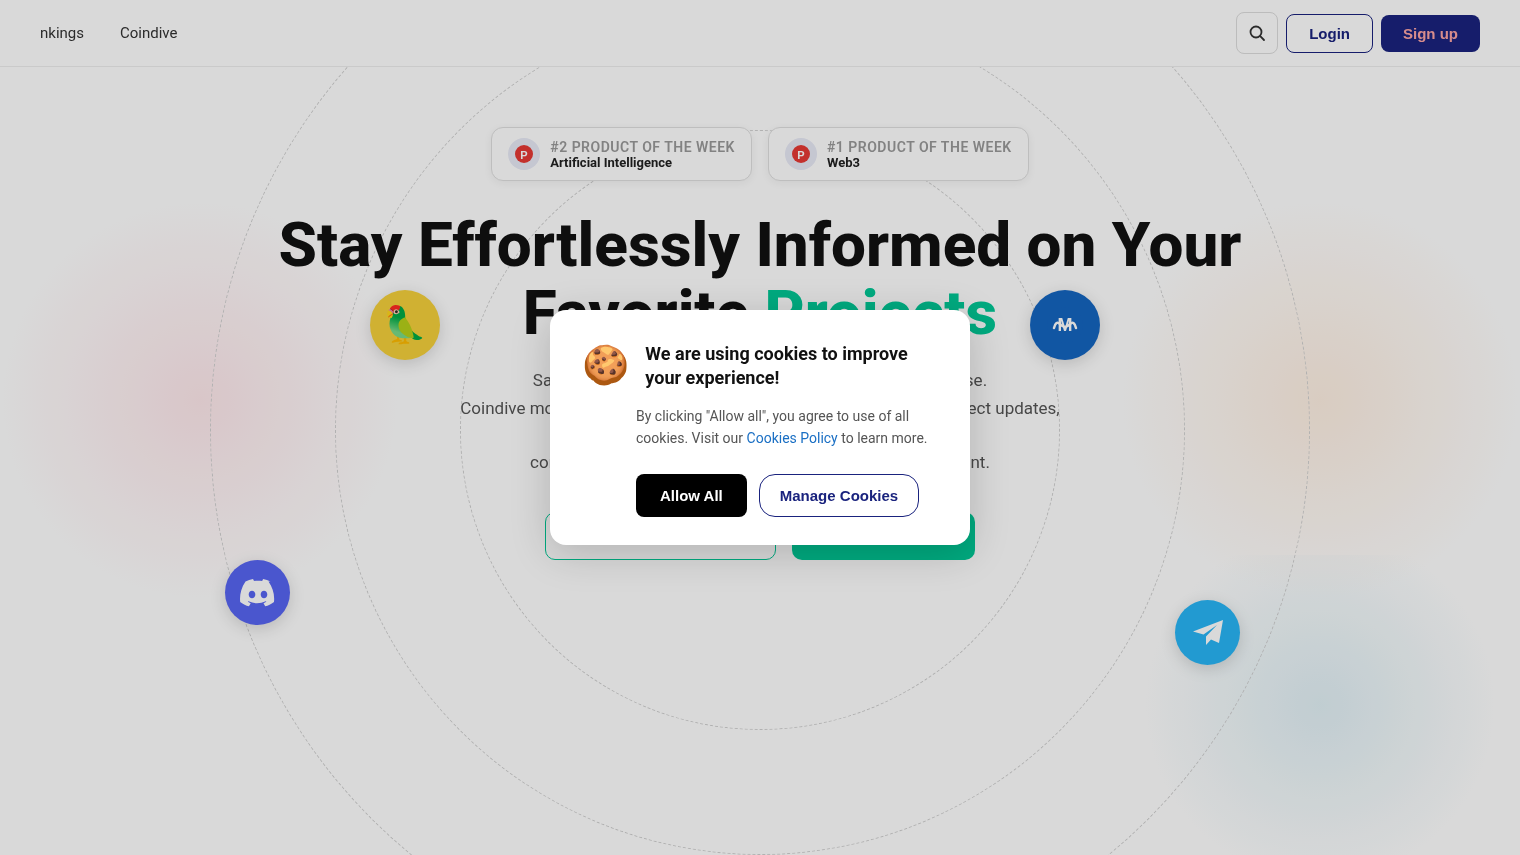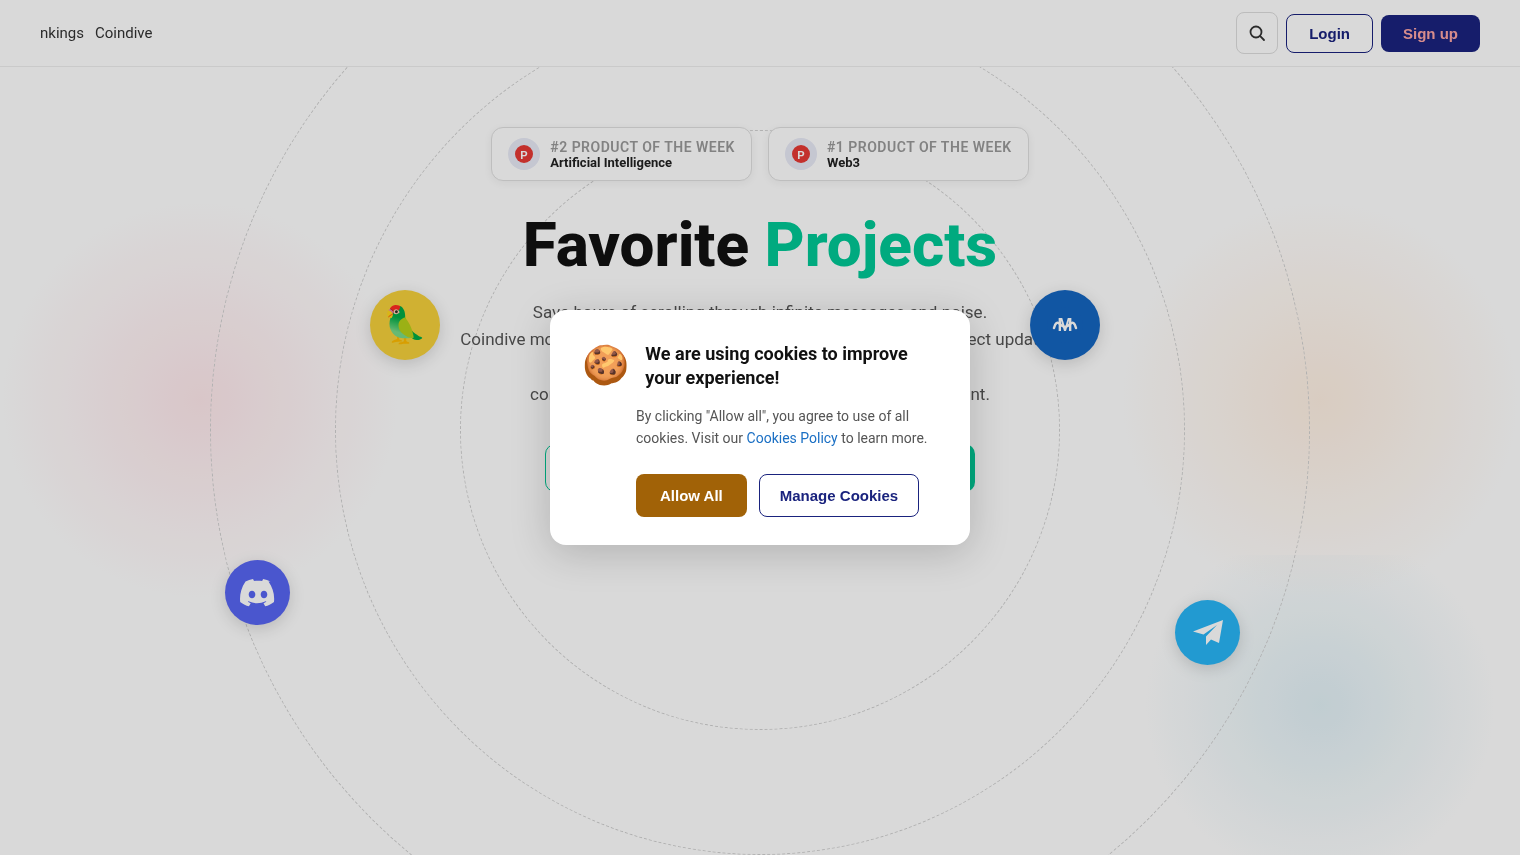--- a/index.html
+++ b/index.html
@@ -18,21 +18,21 @@
       z-index: 10;
       display: flex;
       align-items: center;
       padding: 12px 40px;
       border-bottom: 1px solid #eee;
       background: #fff;
     }
     .header-nav {
       display: flex;
       align-items: center;
-      gap: 11px;
+      gap: 36px;
       flex: 1;
     }
     .nav-item {
       font-size: 15px;
       color: #333;
       cursor: pointer;
       font-weight: 400;
     }
     .header-actions {
       display: flex;
@@ -316,30 +316,30 @@
     }
     .cookie-actions {
       display: flex;
       gap: 12px;
       padding-left: 54px;
     }
     .btn-allow-all {
       padding: 12px 24px;
       border: none;
       border-radius: 8px;
-      background: #a16207;
+      background: #000000;
       color: #fff;
       font-size: 15px;
       font-weight: 600;
       cursor: pointer;
     }
     .btn-manage {
       padding: 12px 20px;
       border: 1.5px solid #1a237e;
-      border-radius: 8px;
+      border-radius: 16px;
       background: #fff;
       color: #1a237e;
       font-size: 15px;
       font-weight: 600;
       cursor: pointer;
     }
   </style>
 </head>
 <body>
 
@@ -413,20 +413,21 @@
         </svg>
       </div>
       <div class="badge-text">
         <div class="badge-week">#1 PRODUCT OF THE WEEK</div>
         <div class="badge-category">Web3</div>
       </div>
     </div>
   </div>
 
   <div class="hero-headline">
+    <div>Stay Effortlessly Informed on Your</div>
     <div>Favorite <span class="accent">Projects</span></div>
   </div>
 
   <div class="hero-sub">
     <div>Save hours of scrolling through infinite messages and noise.</div>
     <div>Coindive monitors the relevant social channels to reveal crucial project updates, discussions, and</div>
     <div>community metrics, including growth, activity, and sentiment.</div>
   </div>
 
   <div class="cta-buttons">

